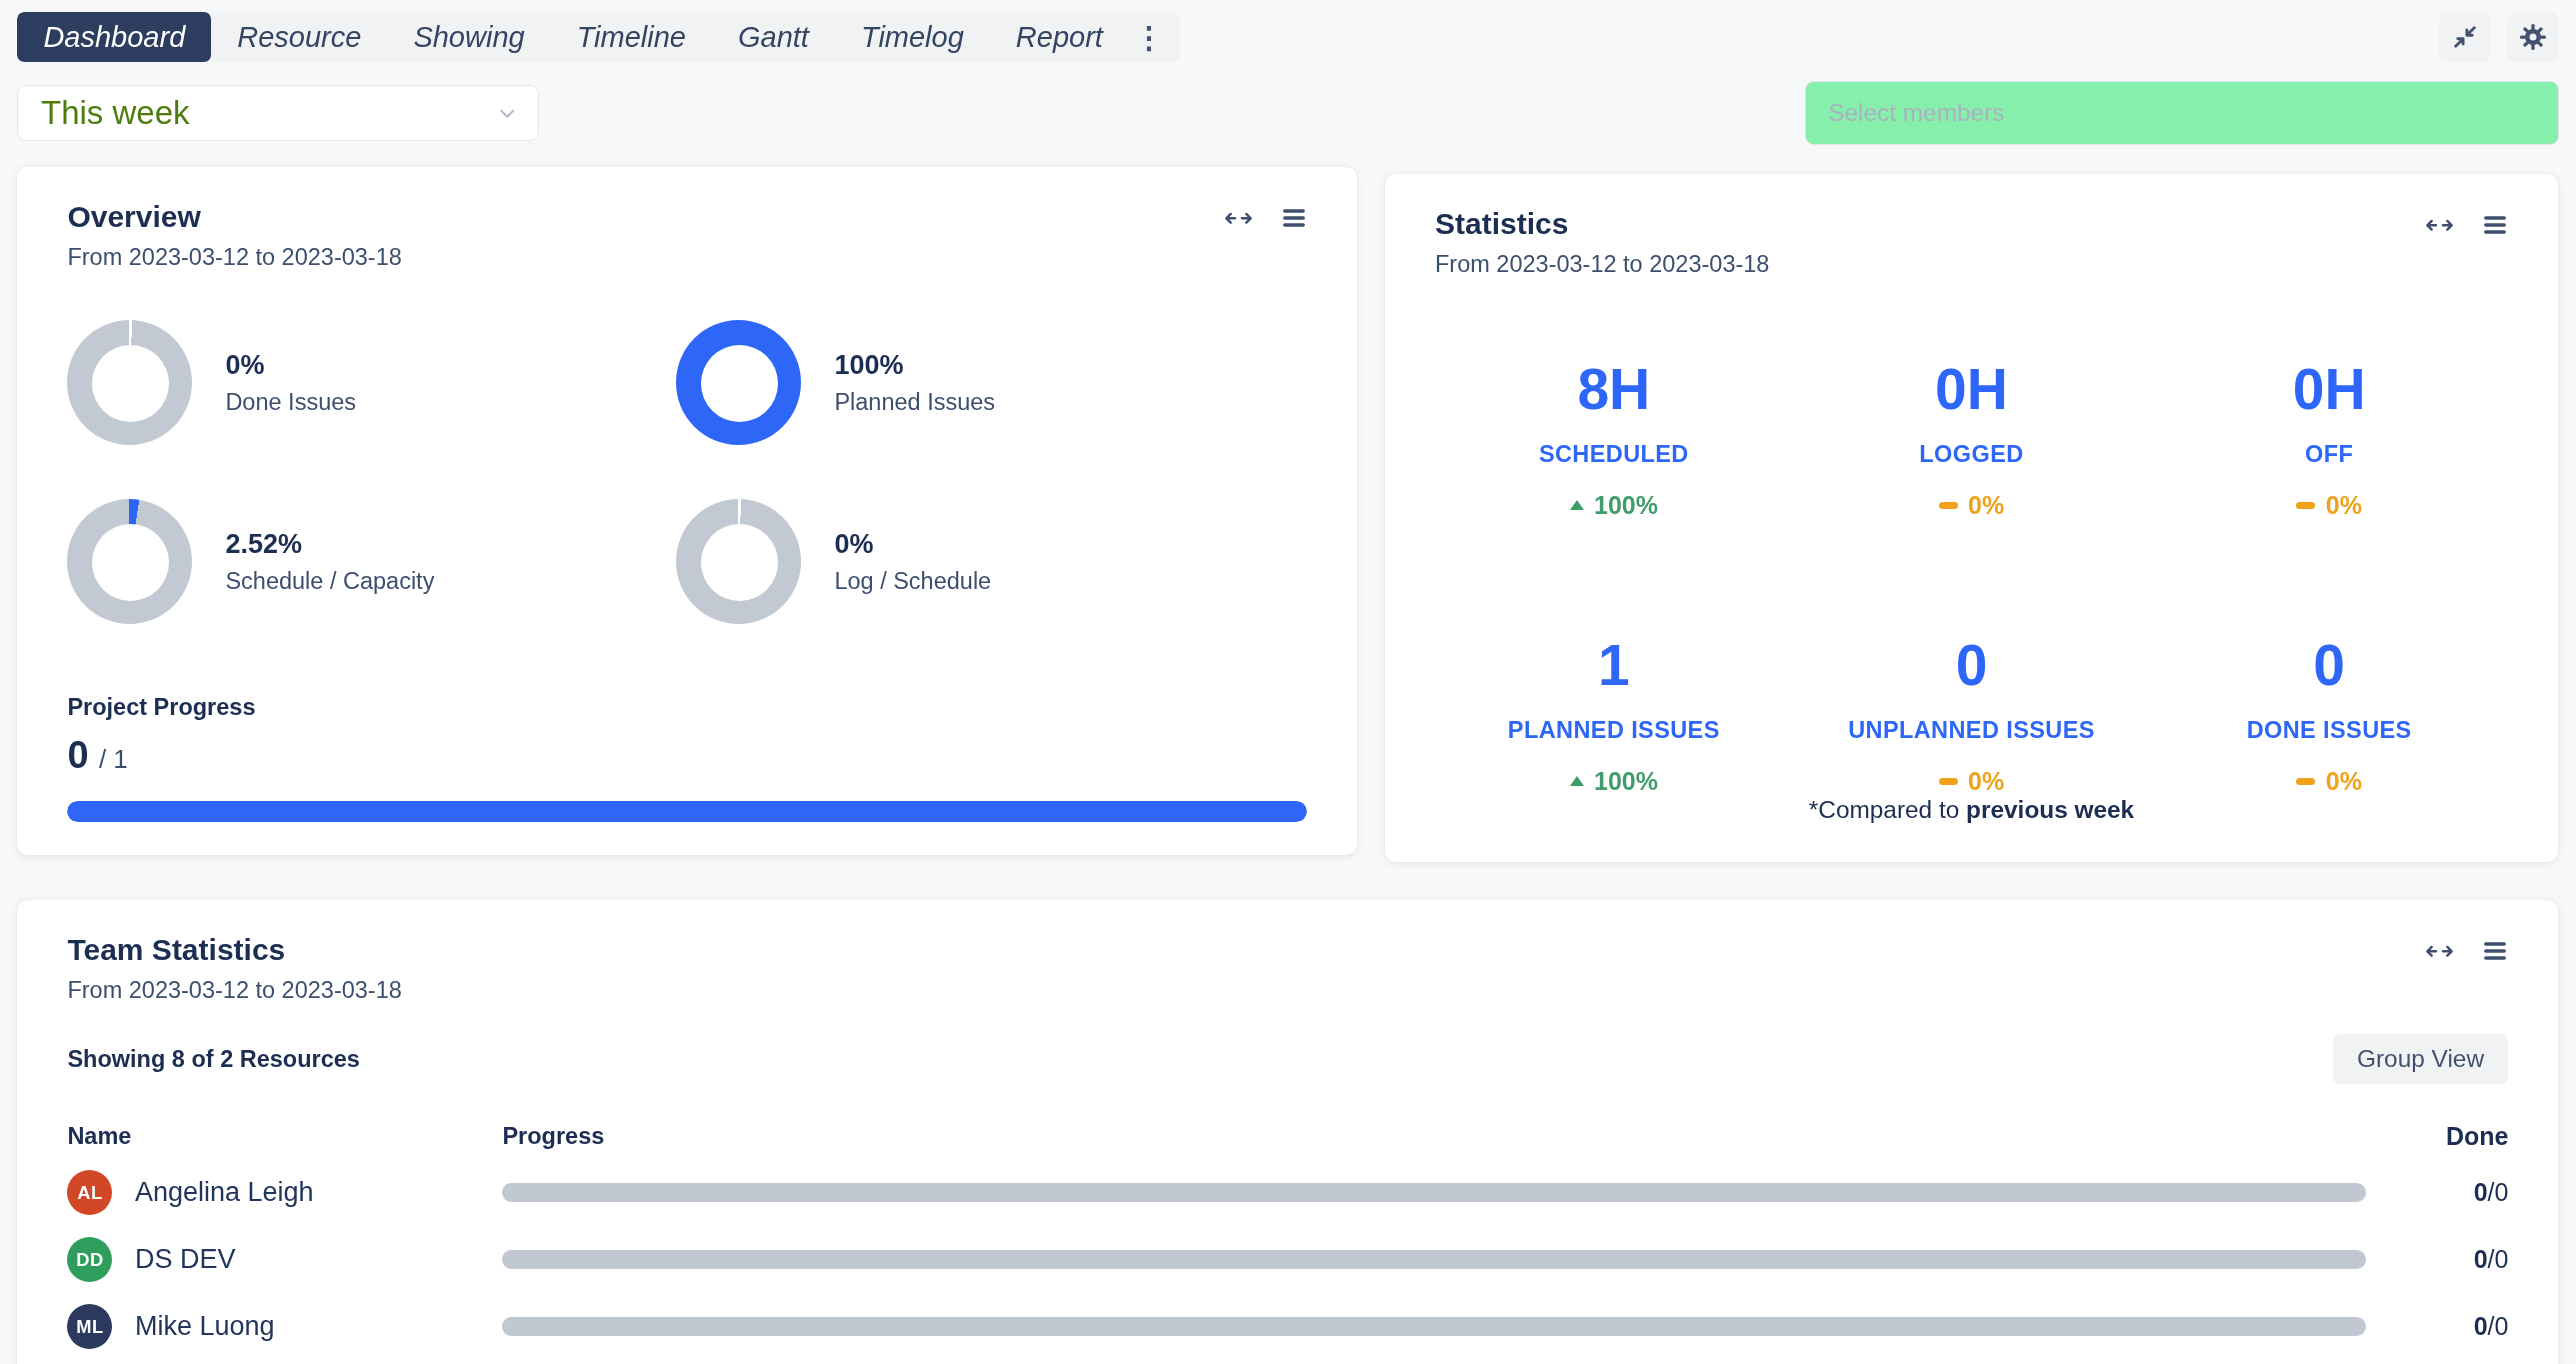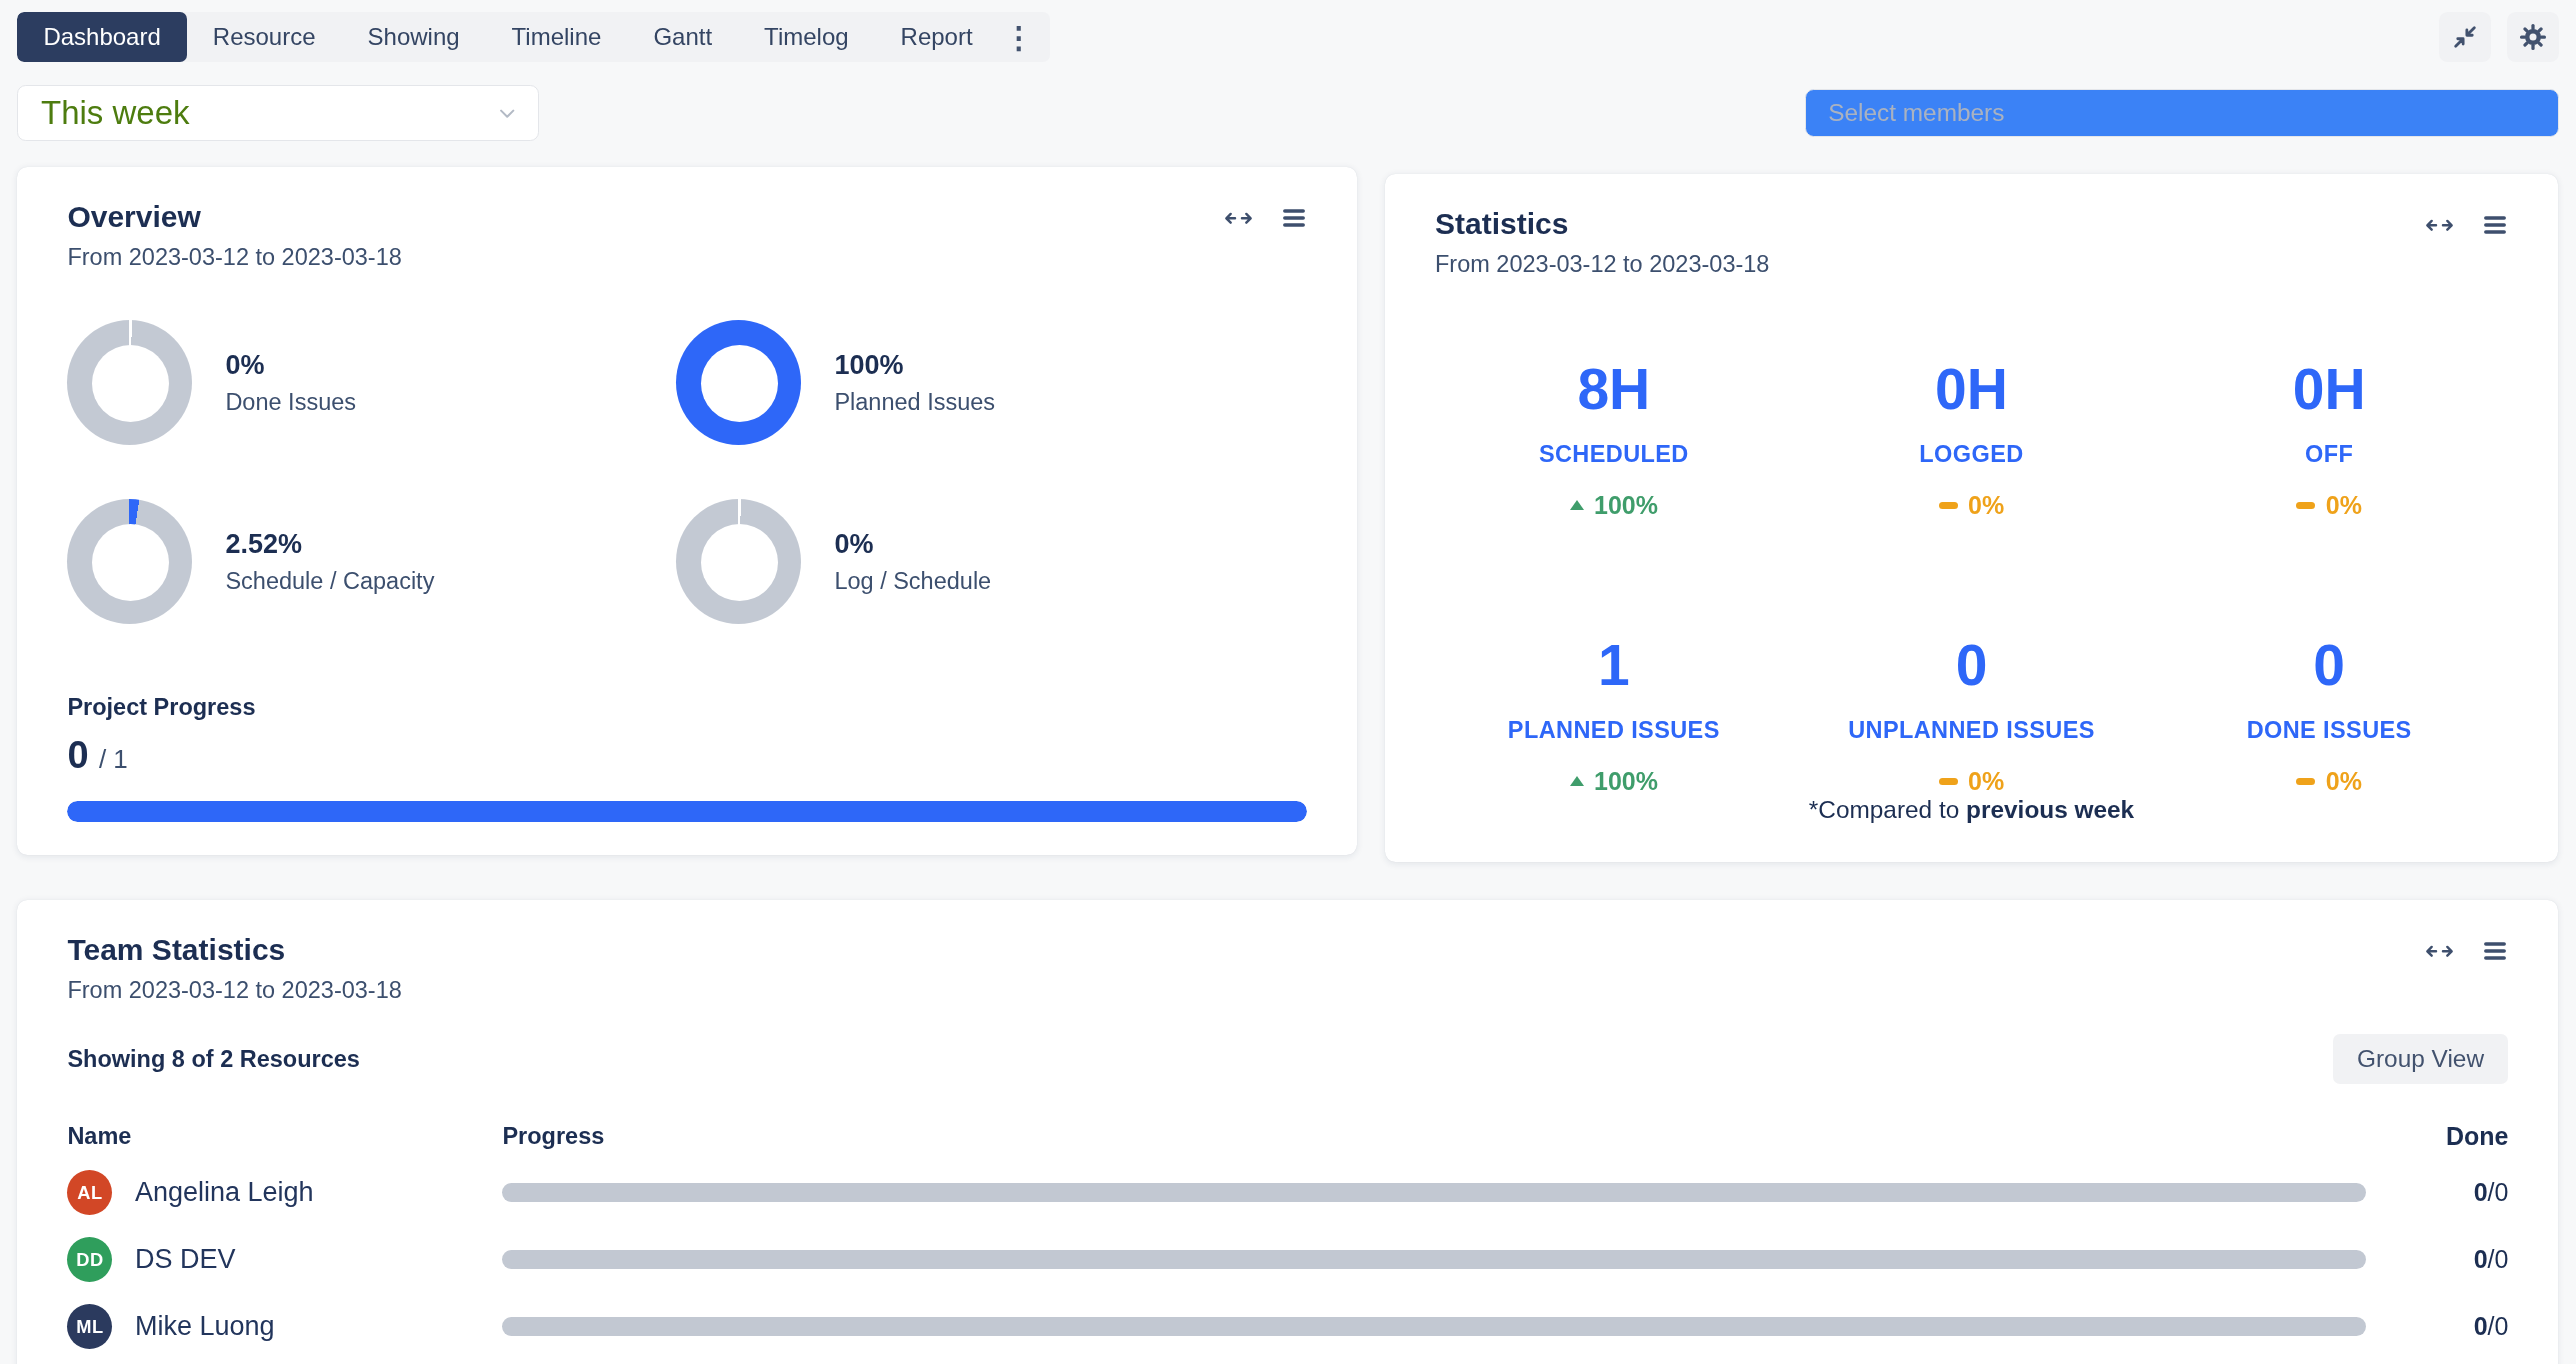--- a/index.html
+++ b/index.html
@@ -16,21 +16,21 @@
   .topbar {
     position: absolute; left: 17.4px; right: 17.4px; top: 12.2px; height: 50px;
     display: flex; justify-content: space-between; align-items: center;
   }
   .tab-group {
     display: flex; align-items: stretch; height: 50px;
     background: #f1f2f4; border-radius: 7px; overflow: hidden;
   }
   .tab {
     display: flex; align-items: center; padding: 0 26px;
-    font-size: 24px; color: #344563; cursor: pointer; white-space: nowrap;
+    font-size: 29px; color: #344563; cursor: pointer; white-space: nowrap; font-style: italic;
   }
   .tab.active {
     background: #2c3d60; color: #ffffff; border-radius: 7px; font-weight: 400;
   }
   .kebab {
     display: flex; align-items: center; padding: 0 15.7px 0 5.2px;
     font-size: 30px; color: #42526e; cursor: pointer; font-weight: bold;
   }
   .topbar-right { display: flex; gap: 15.7px; }
   .icon-btn {
@@ -45,21 +45,21 @@
     display: flex; justify-content: space-between; align-items: center;
   }
   .select {
     width: 522px; height: 56px; background: #fff;
     border: 1.7px solid #e4e6ea; border-radius: 8.7px;
     display: flex; align-items: center; justify-content: space-between;
     padding: 0 19px 0 22.6px; cursor: pointer;
   }
   .select-value { font-size: 33px; color: #4d7c0f; }
   .member-input {
-    width: 754px; height: 48px; background: #3b82f6;
+    width: 754px; height: 64px; background: #86efac;
     border: 1.7px solid #e4e6ea; border-radius: 8.7px;
     font-size: 24.4px; padding: 0 22.6px; color: #1c2e52; outline: none;
   }
   .member-input::placeholder { color: #aab2c0; }
 
   
   .card {
     position: absolute; background: #fff; border-radius: 10.4px;
     box-shadow: 0 1.7px 7px rgba(23,43,77,.09), 0 0 0.9px rgba(23,43,77,.12);
     padding: 33px 50px; display: flex; flex-direction: column;

